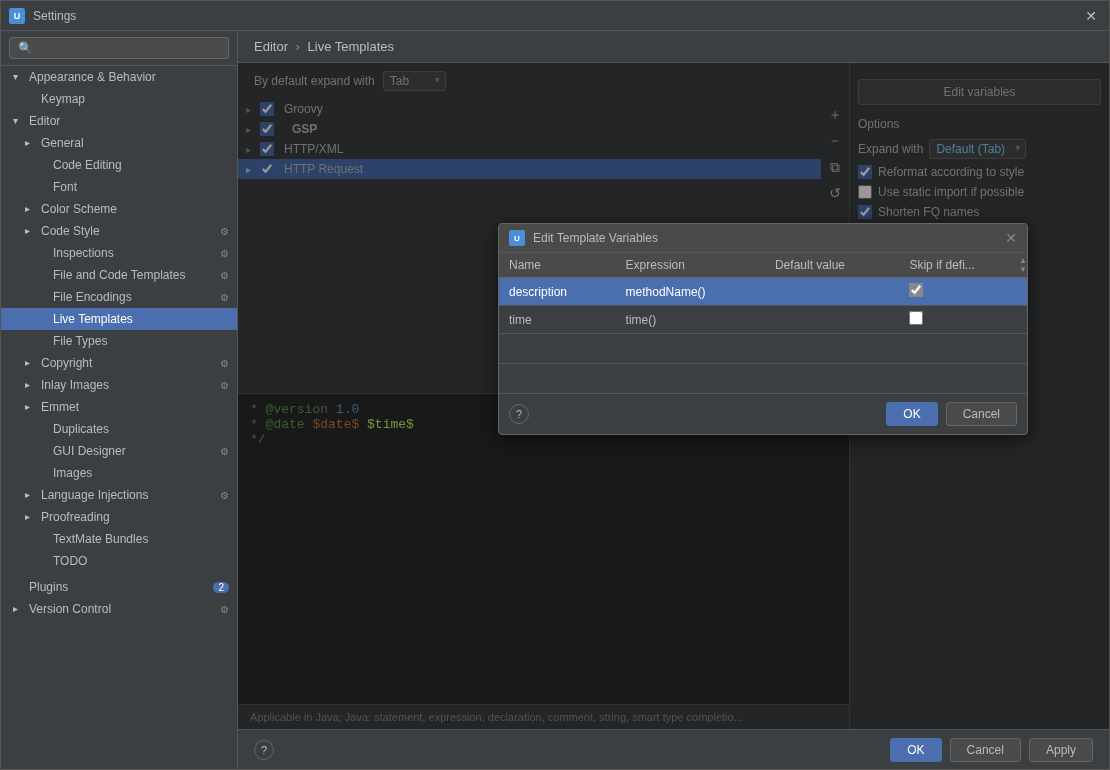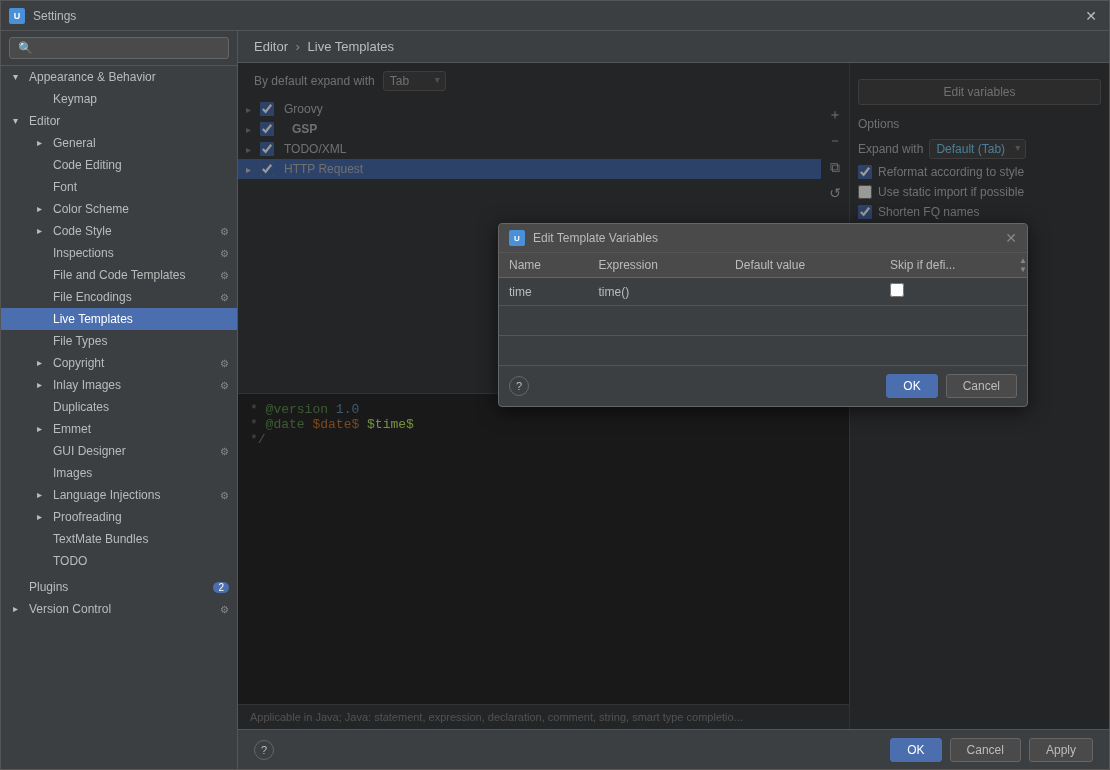--- a/index.html
+++ b/index.html
@@ -91,21 +91,21 @@
     }
 
     .sidebar-item {
       padding: 4px 8px 4px 12px;
       cursor: pointer;
       display: flex;
       align-items: center;
       white-space: nowrap;
     }
     .sidebar-item.active { background: #4b6eaf; color: white; }
-    .sidebar-item.indent1 { padding-left: 24px; margin-left: 12px; }
+    .sidebar-item.indent1 { padding-left: 24px; }
     .sidebar-item.indent2 { padding-left: 36px; }
 
     .arrow {
       display: inline-block;
       width: 12px; height: 12px;
       margin-right: 4px;
       font-size: 10px;
       line-height: 12px;
     }
     .arrow.expanded::before { content: '▾'; }
@@ -504,27 +504,27 @@
       <div class="sidebar-item indent1">
         <span class="arrow collapsed"></span>
         <span>Copyright</span>
         <span class="icon-badge">⚙</span>
       </div>
       <div class="sidebar-item indent1">
         <span class="arrow collapsed"></span>
         <span>Inlay Images</span>
         <span class="icon-badge">⚙</span>
       </div>
+      <div class="sidebar-item indent1">
+        <span class="arrow collapsed"></span>
+        <span>Emmet</span>
+      </div>
       <div class="sidebar-item indent2">
         <span class="arrow none"></span>
         <span>Duplicates</span>
-      </div>
-      <div class="sidebar-item indent1">
-        <span class="arrow collapsed"></span>
-        <span>Emmet</span>
       </div>
       <div class="sidebar-item indent2">
         <span class="arrow none"></span>
         <span>GUI Designer</span>
         <span class="icon-badge">⚙</span>
       </div>
       <div class="sidebar-item indent2">
         <span class="arrow none"></span>
         <span>Images</span>
       </div>
@@ -591,21 +591,21 @@
 
               <div class="tpl-group">
                 <span style="display:inline-block;width:12px;color:#888;font-size:10px;margin-right:2px;">▸</span>
                 <input type="checkbox" class="tpl-checkbox" checked="" style="">
                 <span style="margin-left:12px;font-weight:bold;">GSP</span>
               </div>
 
               <div class="tpl-group">
                 <span style="display:inline-block;width:12px;color:#888;font-size:10px;margin-right:2px;">▸</span>
                 <input type="checkbox" class="tpl-checkbox" checked="" style="">
-                <span style="margin-left:4px;">TODO/XML</span>
+                <span style="margin-left:4px;">HTTP/XML</span>
               </div>
 
               <div class="tpl-group selected">
                 <span style="display:inline-block;width:12px;color:#ccc;font-size:10px;margin-right:2px;">▸</span>
                 <input type="checkbox" class="tpl-checkbox" checked="" style="">
                 <span style="margin-left:4px;">HTTP Request</span>
               </div>
             </div>
 
             <div class="right-buttons">
@@ -686,20 +686,28 @@
                         Skip if defi...
                         <span style="position:absolute; right:0; top:0; bottom:0; display:flex; flex-direction:column; justify-content:center;">
                           <button style="background:transparent;border:none;color:#888;font-size:8px;cursor:pointer;padding:0;">▲</button>
                           <button style="background:transparent;border:none;color:#888;font-size:8px;cursor:pointer;padding:0;">▼</button>
                         </span>
                       </th>
                     </tr>
                   </thead>
                   <tbody>
 
+                    <tr class="row-selected">
+                      <td>description</td>
+                      <td>methodName()</td>
+                      <td></td>
+                      <td>
+                        <input type="checkbox" class="table-checkbox" checked="" style="accent-color: rgb(136, 136, 136);">
+                      </td>
+                    </tr>
 
 
                     <tr>
                       <td>time</td>
                       <td>time()</td>
                       <td></td>
                       <td>
                         <input type="checkbox" class="table-checkbox" style="">
                       </td>
                     </tr>

